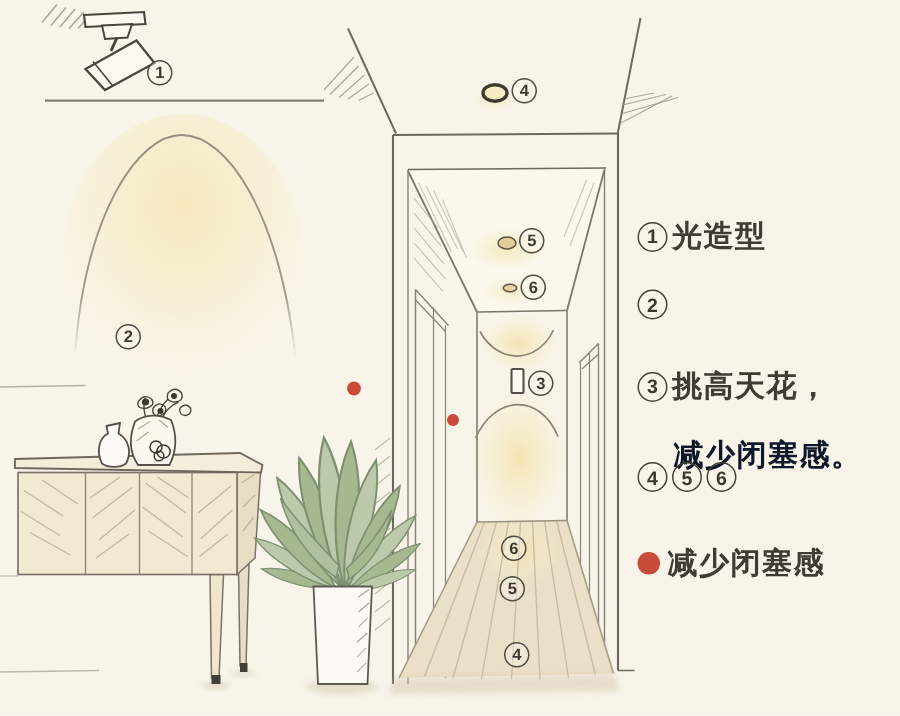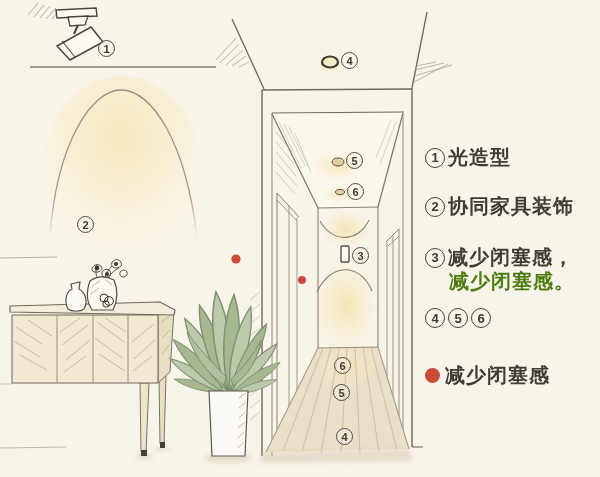--- a/index.html
+++ b/index.html
@@ -23,22 +23,22 @@
     color:#3f3b35;font-weight:700;font-size:20px;letter-spacing:1px;
     white-space:nowrap;
   }
   .legend-badge{
     width:20px;height:20px;box-sizing:border-box;flex:none;
     border:1.7px solid #45413a;border-radius:50%;
     display:inline-flex;align-items:center;justify-content:center;
     font-size:13px;font-weight:600;letter-spacing:0;color:#3d3931;
   }
   .legend-sub{
-    position:absolute;left:449px;color:#4d7c0f;font-weight:700;
-    font-size:20px;letter-spacing:1px;white-space:nowrap;
+    position:absolute;left:449px;color:#0f172a;font-weight:700;
+    font-size:20px;letter-spacing:1px;white-space:nowrap;margin-top:22px;
   }
   .bullet{
     width:15px;height:15px;border-radius:50%;background:#c94a38;flex:none;
     margin-right:2px;
   }
 </style>
 </head>
 <body>
 
 <div class="stage">
@@ -328,25 +328,24 @@
   <span class="scene-badge" style="left:334px;top:357px">6</span>
   <span class="scene-badge" style="left:333px;top:384px">5</span>
   <span class="scene-badge" style="left:336px;top:428px">4</span>
 
   <div class="legend-row" style="top:144px">
     <span class="legend-badge">1</span>
     <span>光造型</span>
   </div>
   <div class="legend-row" style="top:193px">
     <span class="legend-badge">2</span>
-    <span>协同家具装饰</span>
   </div>
   <div class="legend-row" style="top:244px">
     <span class="legend-badge">3</span>
-    <span>减少闭塞感，</span>
+    <span>挑高天花，</span>
   </div>
   <div class="legend-sub" style="top:268px">减少闭塞感。</div>
   <div class="legend-row" style="top:308px">
     <span class="legend-badge">4</span>
     <span class="legend-badge">5</span>
     <span class="legend-badge">6</span>
   </div>
   <div class="legend-row" style="top:362px">
     <span class="bullet"></span>
     <span>减少闭塞感</span>

